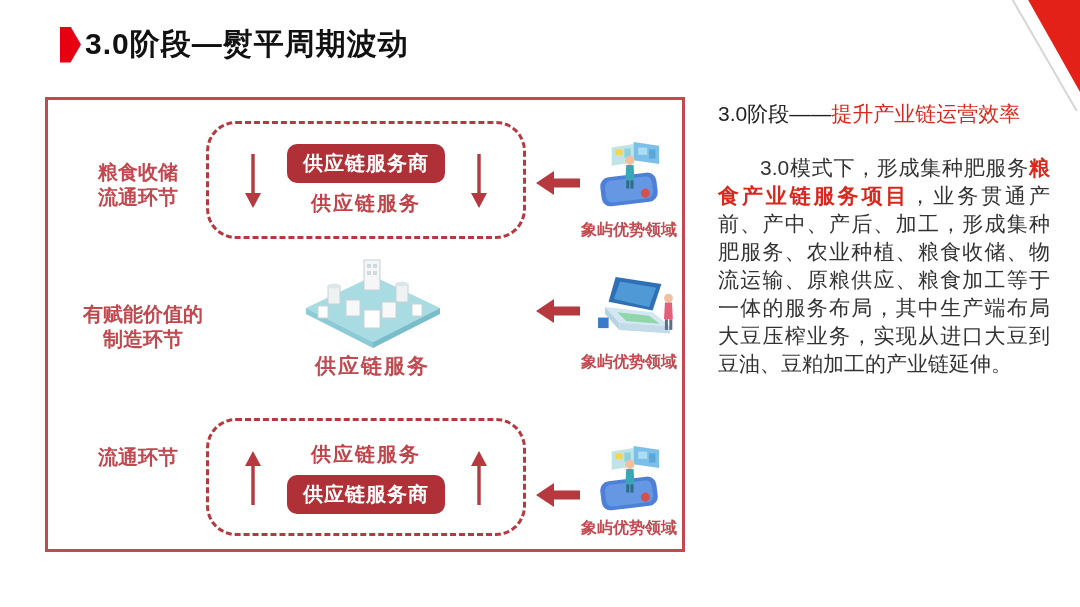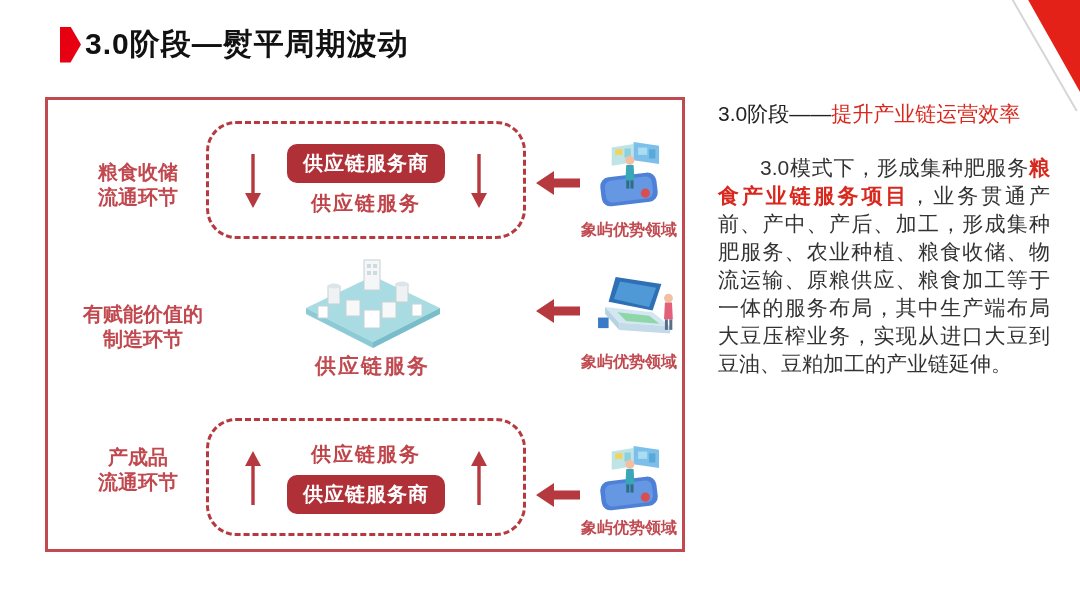--- a/index.html
+++ b/index.html
@@ -175,21 +175,20 @@
     <polygon points="32,58 90,62 90,70 32,66" fill="#c3dae8"></polygon>
     <rect x="8" y="52" width="12" height="12" fill="#3a7bc8"></rect>
     <circle cx="88" cy="30" r="5" fill="#f2bfa2"></circle>
     <path d="M84 35 L92 35 L93 54 L83 54 Z" fill="#e4607a"></path>
     <rect x="84" y="54" width="3.4" height="12" fill="#5a6e8c"></rect>
     <rect x="89" y="54" width="3.4" height="12" fill="#5a6e8c"></rect>
   </svg>
   <div class="caption cap2">象屿优势领域</div>
 
   <div class="row-label lbl3">
-    <div>产成品</div>
     <div>流通环节</div>
   </div>
   <div class="dashed-box db2">
     <svg class="varrow va-left" viewBox="0 0 20 54">
       <rect x="8.3" y="12" width="3.4" height="42" fill="#b5393f"></rect>
       <polygon points="2,15 18,15 10,0" fill="#b5393f"></polygon>
     </svg>
     <div class="stack">
       <div class="service-text">供应链服务</div>
       <div class="pill">供应链服务商</div>

